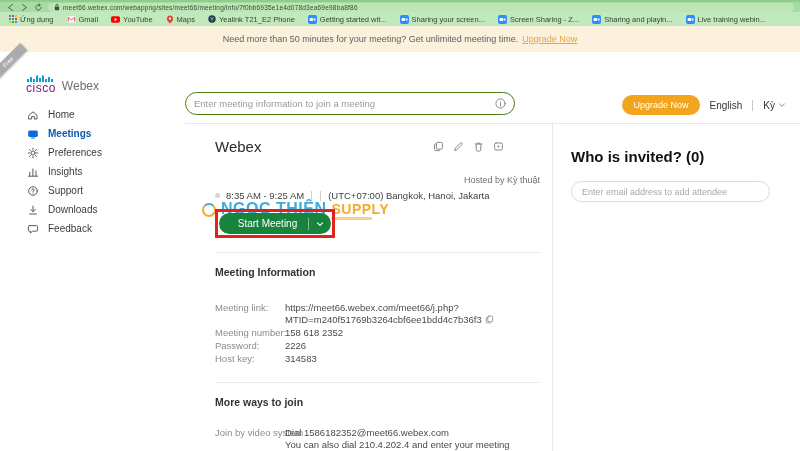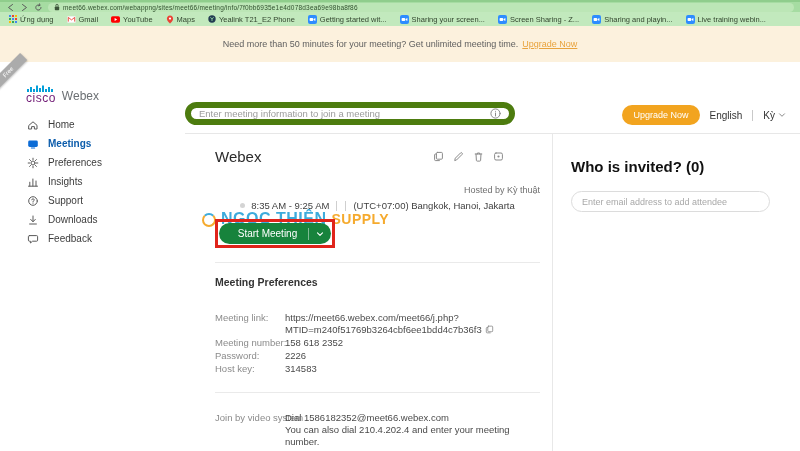--- a/index.html
+++ b/index.html
@@ -13,21 +13,21 @@
   .nav-ic { width:9px; height:9px; display:flex; align-items:center; justify-content:center; cursor:pointer; }
   .url-pill { flex:1; height:9px; background:#bce6b6; border-radius:5px;
               display:flex; align-items:center; gap:3px; padding:0 6px; overflow:hidden; cursor:text; }
   .url-text { font-size:6.5px; color:#31502f; white-space:nowrap; letter-spacing:.2px; }
 
   .bm-row { height:14px; background:#c2e9bd; display:flex; align-items:center; padding:0 9px; gap:13px; }
   .bm { display:flex; align-items:center; gap:3px; font-size:7.5px; color:#33462f;
         white-space:nowrap; cursor:pointer; }
 
   
-  .banner { height:36px; background:#fcf1dd; display:flex; align-items:center; justify-content:center;
+  .banner { height:26px; background:#fcf1dd; display:flex; align-items:center; justify-content:center;
             gap:4px; font-size:9px; color:#606060; }
   .banner a { color:#e8a33d; text-decoration:underline; cursor:pointer; }
 
   
   .app { position:relative; height:399px; display:flex; background:#fff; }
   .free-ribbon { position:absolute; top:5px; left:-14px; transform:rotate(-45deg);
                  background:#ababab; color:#fff; font-size:6px; line-height:1;
                  padding:2px 16px; z-index:6; box-shadow:0 1px 2px rgba(0,0,0,.25); }
 
   .sidebar { width:185px; flex:none; padding-top:12px; }
@@ -37,57 +37,57 @@
   .webex-txt { color:#6b6f73; font-size:12px; padding-bottom:1px; }
   .nav { margin-top:11px; }
   .nav-item { height:19px; display:flex; align-items:center; gap:9px; padding-left:27px;
               font-size:10px; color:#3c3c3c; cursor:pointer; }
   .nav-item .lab { line-height:1; }
   .nav-item.active { color:#0b5cab; font-weight:700; }
 
   .content { flex:1; display:flex; flex-direction:column; }
   .topbar { height:72px; flex:none; display:flex; align-items:flex-end; justify-content:space-between;
             padding:0 14px 8px 0; border-bottom:1px solid #e7e7e7; }
-  .search { width:330px; height:23px; border:6px solid #4d7c0f; border-radius:12px;
+  .search { width:330px; height:23px; border:1px solid #4d7c0f; border-radius:12px;
             display:flex; align-items:center; padding:0 8px; gap:8px; }
   .search input { flex:1; border:0; outline:0; background:transparent; font-size:9.5px; color:#333; }
   .search input::placeholder { color:#9b9b9b; }
   .top-right { display:flex; align-items:center; gap:10px; }
   .upgrade-btn { background:#f2a41f; color:#fff; border:none; border-radius:10px; height:20px;
                  padding:0 11px; font-size:9px; cursor:pointer; }
   .lang, .user { font-size:10px; color:#333; cursor:pointer; }
   .user { display:flex; align-items:center; gap:3px; }
   .sep-v { width:1px; height:11px; background:#c9c9c9; }
 
   .body-row { flex:1; display:flex; }
   .main { flex:1; padding:14px 12px 0 30px; position:relative; }
   .right { width:248px; flex:none; border-left:1px solid #e8e8e8; padding:24px 30px 0 18px; }
 
   .title-row { display:flex; justify-content:space-between; align-items:center; }
   .title-row h1 { font-size:15px; font-weight:400; color:#2b2b2b; }
   .t-icons { display:flex; gap:9px; margin-right:36px; }
   .t-icons span { cursor:pointer; display:flex; }
   .hosted { margin-top:20px; font-size:9px; color:#6f6f6f;text-align:right; }
-  .when { margin-top:5px; display:flex; align-items:center; gap:6px; font-size:9.5px; color:#3f3f3f;justify-content:center; }
+  .when { margin-top:5px; display:flex; align-items:center; gap:6px; font-size:9.5px; color:#3f3f3f; }
   .when .pipe { width:1px; height:10px; background:#cfcfcf; margin:0 1px; }
   .when-dot { width:5px; height:5px; border-radius:50%; background:#d4d4d4; flex:none; }
 
   .start-zone { margin-top:8px; position:relative; z-index:2; }
   .red-box { display:inline-block; border:3px solid #e0241b; padding:1px; background:transparent; }
   .start-btn { width:112px; height:21px; background:#17833c; border:none; border-radius:11px;
                color:#fff; font-size:10px; display:flex; align-items:center; cursor:pointer; }
   .start-btn .lbl { flex:1; text-align:center; padding-left:8px; }
   .btn-div { width:1px; height:12px; background:rgba(255,255,255,.45); }
   .btn-chev { padding:0 7px; display:flex; }
 
   .watermark { position:absolute; left:17px; top:76px; z-index:1; display:flex; align-items:flex-start; gap:5px; opacity:.95; }
   .wm-circle { width:14px; height:14px; border-radius:50%; border:2px solid #f5a623;
                border-top-color:#33a7da; margin-top:3px; }
   .wm-name { font-size:16px; font-weight:700; color:#33a7da; letter-spacing:.5px; }
-  .wm-sup { display:flex; }
+  .wm-sup { display:flex; flex-direction:column; }
   .wm-word { font-size:14px; font-weight:700; color:#f5a623; letter-spacing:.5px; line-height:1; margin-top:2px; }
   .wm-tagline { height:3px; width:70%; background:#f5a623; opacity:.55; margin-top:1px; }
 
   .hline { border:none; border-top:1px solid #eaeaea; margin-top:14px; }
   .section-h { margin-top:13px; font-size:10.5px; font-weight:700; color:#333; }
   .grid { margin-top:24px; display:grid; grid-template-columns:70px 1fr; row-gap:1px;
           font-size:9.5px; line-height:1.25; }
   .grid.more { margin-top:19px; }
   .lbl-c { color:#8b8b8b; white-space:nowrap; }
   .val-c { color:#4a4a4a; }
@@ -418,21 +418,21 @@
           <div class="watermark">
             <span class="wm-circle"></span>
             <span class="wm-name">NGỌC THIÊN</span>
             <span class="wm-sup">
               <span class="wm-word">SUPPLY</span>
               <span class="wm-tagline"></span>
             </span>
           </div>
 
           <hr class="hline">
-          <div class="section-h">Meeting Preferences</div>
+          <div class="section-h">Meeting Information</div>
 
           <div class="grid">
             <div class="lbl-c">Meeting link:</div>
             <div class="val-c">
               <div>https://meet66.webex.com/meet66/j.php?</div>
               <div class="linkline">
                 <span>MTID=m240f51769b3264cbf6ee1bdd4c7b36f3</span>
                 <span class="copy-sm">
                   <svg class="ic-g" width="9" height="9" viewBox="0 0 11 11">
                       <rect x="3.4" y="1.4" width="6" height="6.8" rx="1"></rect>
@@ -443,20 +443,21 @@
             </div>
             <div class="lbl-c">Meeting number:</div>
             <div class="val-c">158 618 2352</div>
             <div class="lbl-c">Password:</div>
             <div class="val-c">2226</div>
             <div class="lbl-c">Host key:</div>
             <div class="val-c">314583</div>
           </div>
 
           <hr class="hline" style="margin-top:18px">
+          <div class="section-h">More ways to join</div>
 
           <div class="grid more">
             <div class="lbl-c">Join by video system</div>
             <div class="val-c">
               <div>Dial 1586182352@meet66.webex.com</div>
               <div>You can also dial 210.4.202.4 and enter your meeting number.</div>
             </div>
 
           </div>
         </div>

